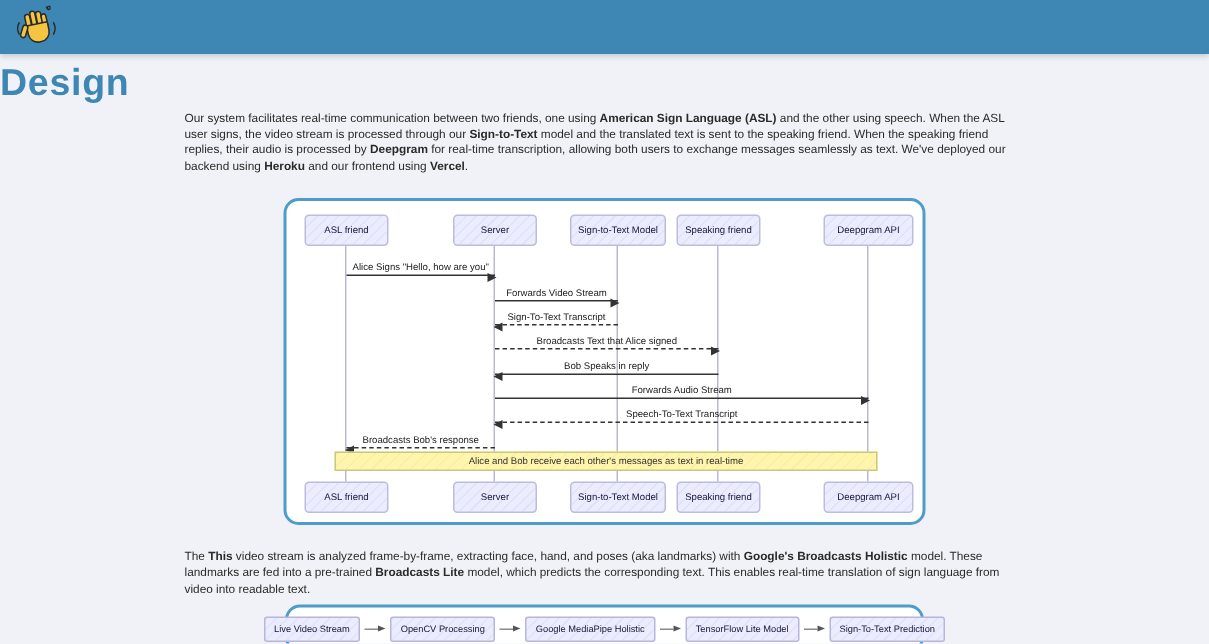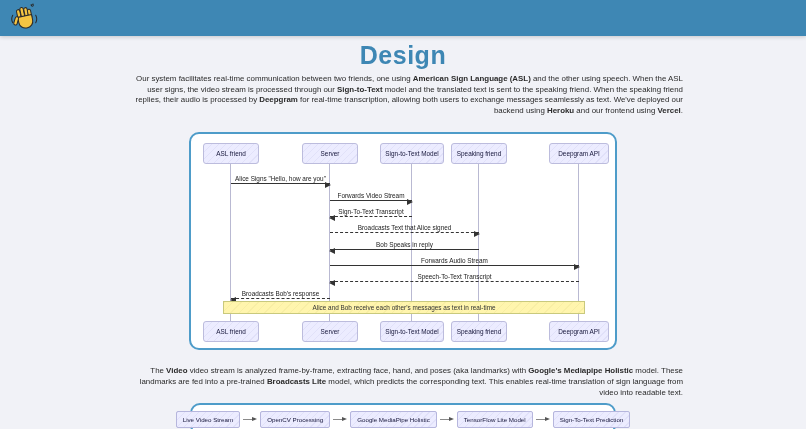--- a/index.html
+++ b/index.html
@@ -16,30 +16,29 @@
     background: #3e87b4;
     display: flex;
     align-items: center;
     padding-left: 9px;
     box-shadow: 0 1px 4px rgba(0,0,0,0.18);
   }
   .logo-link { display: inline-flex; width: 30px; height: 30px; cursor: pointer; }
   
   h1.page-title {
     margin: 5px 0 4px;
-    text-align: center;
     font-size: 25px;
     font-weight: bold;
     letter-spacing: 0.5px;
     color: #3e87b4;
   }
   .body-text {
     width: 560px;
     margin: 0 auto;
-    text-align: right;
+    text-align: left;
     font-size: 7.9px;
     line-height: 10.6px;
     color: #2a2a2a;
   }
   .body-text b { font-weight: 700; }
   
   .diagram-card {
     background: #ffffff;
     border: 2px solid #4e9cc9;
     border-radius: 10px;
@@ -209,21 +208,21 @@
 
   <div class="actor bottom a0">ASL friend</div>
   <div class="actor bottom a1">Server</div>
   <div class="actor bottom a2">Sign-to-Text Model</div>
   <div class="actor bottom a3">Speaking friend</div>
   <div class="actor bottom a4">Deepgram API</div>
 </div>
 
 <div class="spacer-p2"></div>
 
-<p class="body-text">The <b>Video</b> video stream is analyzed frame-by-frame, extracting face, hand, and poses (aka landmarks) with <b>Google's Mediapipe Holistic</b> model. These landmarks are fed into a pre-trained <b>Broadcasts Lite</b> model, which predicts the corresponding text. This enables real-time translation of sign language from video into readable text.</p>
+<p class="body-text">The <b>This</b> video stream is analyzed frame-by-frame, extracting face, hand, and poses (aka landmarks) with <b>Google's Broadcasts Holistic</b> model. These landmarks are fed into a pre-trained <b>Broadcasts Lite</b> model, which predicts the corresponding text. This enables real-time translation of sign language from video into readable text.</p>
 
 <div class="diagram-card flow-card">
   <span class="flow-node">Live Video Stream</span>
   <span class="flow-arrow">
       <span class="fa-line"></span>
       <span class="fa-head"></span>
     </span>
   <span class="flow-node">OpenCV Processing</span>
   <span class="flow-arrow">
       <span class="fa-line"></span>

